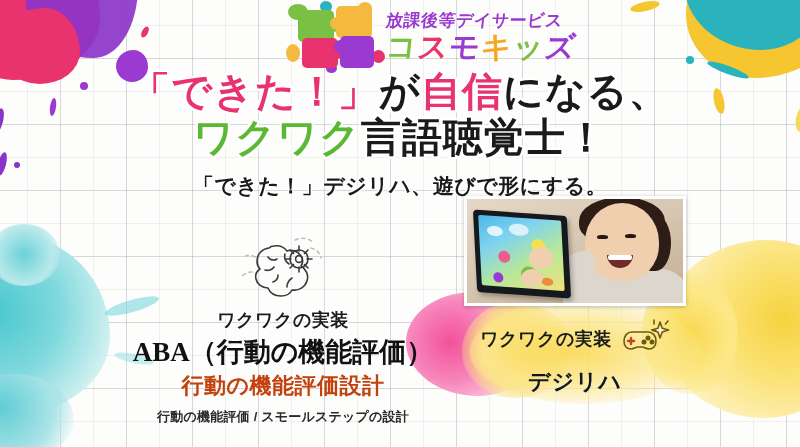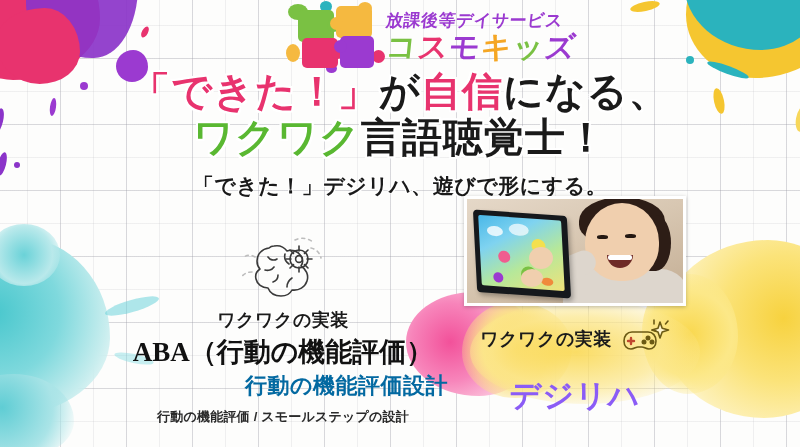--- a/index.html
+++ b/index.html
@@ -147,21 +147,21 @@
     text-shadow:1px 1px 0 #fff,-1px -1px 0 #fff,1px -1px 0 #fff,-1px 1px 0 #fff;}
 
   
   .card{position:absolute;text-align:center;}
   #card-left{left:118px;top:228px;width:330px;}
   .brain-icon{height:80px;display:flex;align-items:center;justify-content:center;}
   .card-kicker{font-size:18px;font-weight:bold;color:#1b1b1b;letter-spacing:.5px;
      text-shadow:1px 1px 0 #fff,-1px -1px 0 #fff;}
   .card-title-serif{font-family:"Liberation Serif","DejaVu Serif",serif;
      font-size:27px;font-weight:bold;color:#111;margin-top:2px;letter-spacing:0px;}
-  .card-title-sub{font-size:22px;font-weight:bold;color:#0369a1;margin-top:1px;letter-spacing:.5px;text-align:right;}
+  .card-title-sub{font-size:22px;font-weight:bold;color:#c2410c;margin-top:1px;letter-spacing:.5px;}
   .card-note{font-size:13px;color:#2a2a2a;margin-top:7px;font-weight:bold;letter-spacing:.2px;}
 
   #card-right{left:450px;top:196px;width:250px;}
   .photo{width:216px;height:104px;margin:0 auto;border:3px solid #ffffff;
      box-shadow:0 1px 4px rgba(0,0,0,.25);overflow:hidden;position:relative;background:#c9b9a6;}
   .ph-bg{position:absolute;inset:0;
      background:linear-gradient(160deg,#e5d8c8 0%,#d8c7b2 45%,#c3ad93 100%);}
   .ph-tablet{position:absolute;left:8px;top:14px;width:94px;height:82px;background:#15181c;
      border-radius:4px;transform:skewY(7deg) rotate(-3deg);box-shadow:2px 3px 5px rgba(0,0,0,.3);}
   .ph-screen{position:absolute;left:5px;top:5px;right:6px;bottom:7px;border-radius:2px;
@@ -180,22 +180,22 @@
   .ph-body{position:absolute;left:96px;top:70px;width:126px;height:42px;background:#ddd6cd;
      border-radius:32px 28px 0 0;}
   .ph-arm{position:absolute;left:72px;top:58px;width:58px;height:24px;background:#ddd6cd;
      border-radius:14px;transform:rotate(-22deg);}
   .ph-hand{position:absolute;left:62px;top:48px;width:24px;height:22px;background:#f0cfae;border-radius:50%;}
   .ph-hand2{position:absolute;left:54px;top:70px;width:22px;height:18px;background:#f0cfae;border-radius:50%;}
 
   .right-body{position:relative;margin-top:10px;}
   .rc-title-row{display:flex;align-items:center;justify-content:center;gap:6px;position:relative;z-index:3;}
   .rc-kicker{font-size:18px;font-weight:bold;color:#1b1b1b;letter-spacing:.5px;}
-  .rc-big{font-size:31px;font-weight:bold;color:#8b5cf6;letter-spacing:1px;position:relative;z-index:3;
-     margin-top:13px;}
+  .rc-big{font-size:22px;font-weight:bold;color:#0f172a;letter-spacing:1px;position:relative;z-index:3;
+     margin-top:5px;}
   .rc-note{font-size:13px;font-weight:bold;color:#1f1f1f;margin-top:7px;position:relative;z-index:3;}
   .pad-icon{position:relative;z-index:3;}
 
   
   .bottombar{position:absolute;left:0;right:0;bottom:0;height:42px;background:#000;
     display:flex;align-items:center;justify-content:center;}
   .bottombar span{color:#fff;font-size:22px;font-weight:bold;letter-spacing:1px;}
 </style>
 </head>
 <body>

